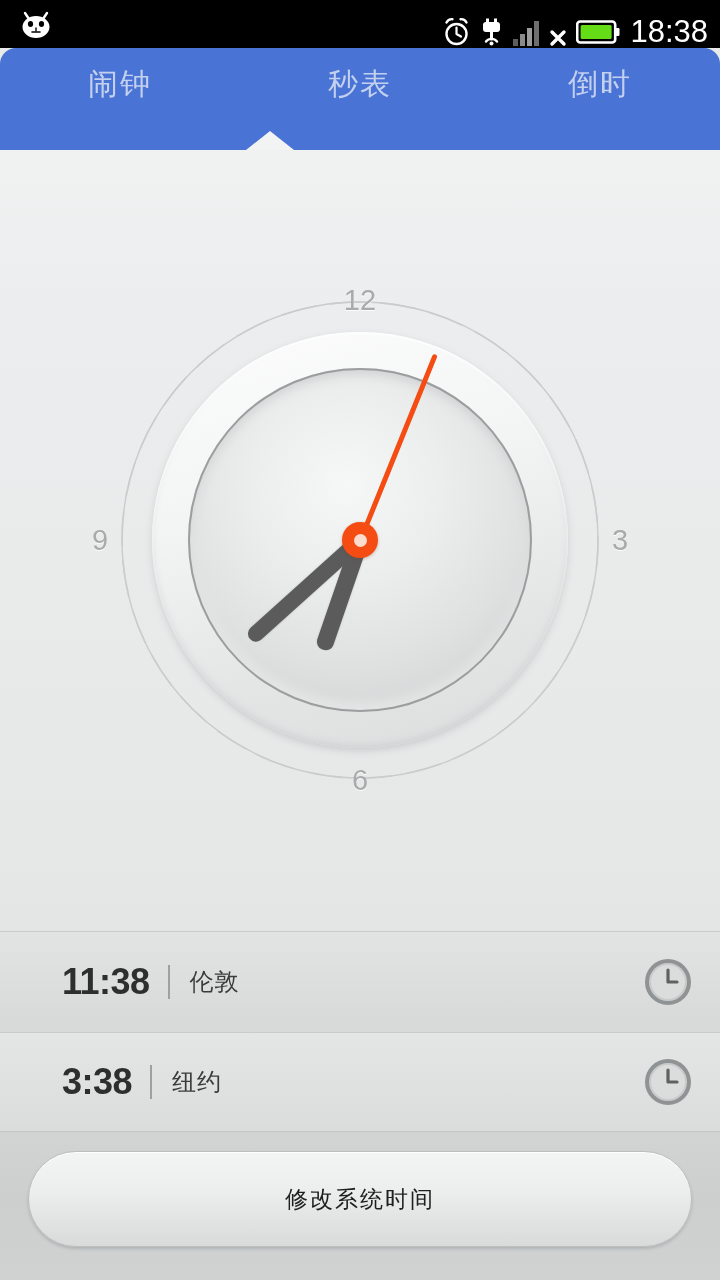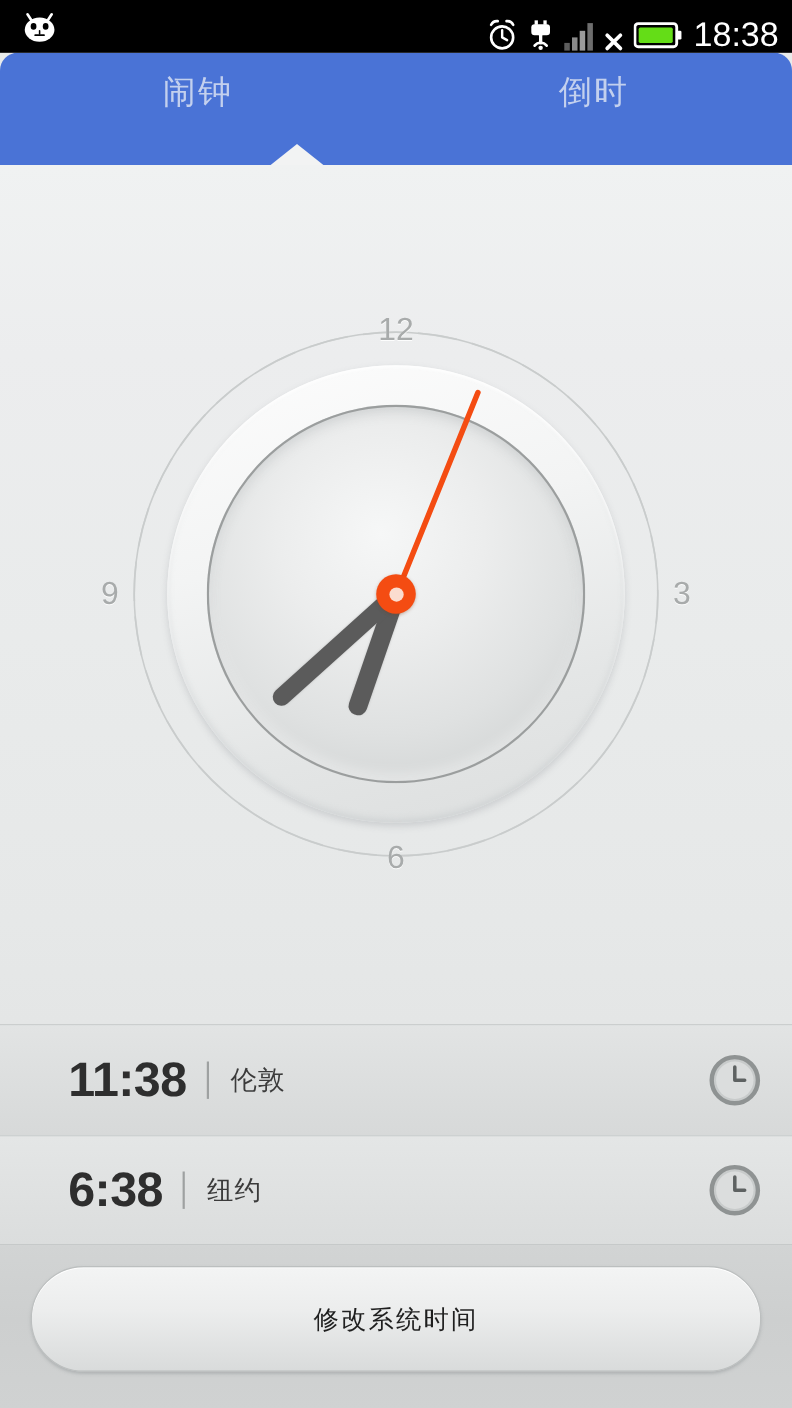--- a/index.html
+++ b/index.html
@@ -217,21 +217,21 @@
   }
   .world-row.row-0 {
     background: linear-gradient(180deg, #e2e4e4 0%, #d7d9d9 100%);
   }
   .world-row.row-1 {
     background: linear-gradient(180deg, #e4e6e6 0%, #dbdddd 100%);
     height: 99px;
   }
   .wc-time {
     margin-left: 62px;
-    font-size: 44px;
+    font-size: 36px;
     font-weight: 700;
     color: #2e2e2e;
     letter-spacing: -0.5px;
   }
   .wc-sep {
     margin-left: 18px;
     width: 2px;
     height: 34px;
     background: #9ea1a1;
   }
@@ -345,20 +345,23 @@
       <span id="status-clock-text">18:38</span>
     </div>
   </div>
 
   <div id="tabbar">
     <div id="tabs">
       <div class="tab">
         <span>闹钟</span>
       </div>
       <div class="tab">
+        <span>秒表</span>
+      </div>
+      <div class="tab">
         <span>倒时</span>
       </div>
     </div>
     <div id="tab-indicator"></div>
   </div>
 
   <div id="clock-area">
     <div id="clock-wrap">
 
       <svg id="tick-ring" viewBox="0 0 520 520">
@@ -394,21 +397,21 @@
       <span class="wc-icon">
         <svg width="48" height="48" viewBox="0 0 48 48">
           <circle cx="24" cy="24" r="21" fill="#c8cbcb" stroke="#8f9393" stroke-width="4"></circle>
           <circle cx="24" cy="24" r="17" fill="#dbdddd"></circle>
           <path d="M24 12 L24 24 L33 24" stroke="#5e6262" stroke-width="3.2" fill="none" stroke-linecap="round" stroke-linejoin="round"></path>
         </svg>
       </span>
     </div>
 
     <div class="world-row row-1">
-      <span class="wc-time">6:38</span>
+      <span class="wc-time">3:38</span>
       <span class="wc-sep"></span>
       <span class="wc-city">纽约</span>
       <span class="wc-icon">
         <svg width="48" height="48" viewBox="0 0 48 48">
           <circle cx="24" cy="24" r="21" fill="#c8cbcb" stroke="#8f9393" stroke-width="4"></circle>
           <circle cx="24" cy="24" r="17" fill="#dbdddd"></circle>
           <path d="M24 12 L24 24 L33 24" stroke="#5e6262" stroke-width="3.2" fill="none" stroke-linecap="round" stroke-linejoin="round"></path>
         </svg>
       </span>
     </div>

